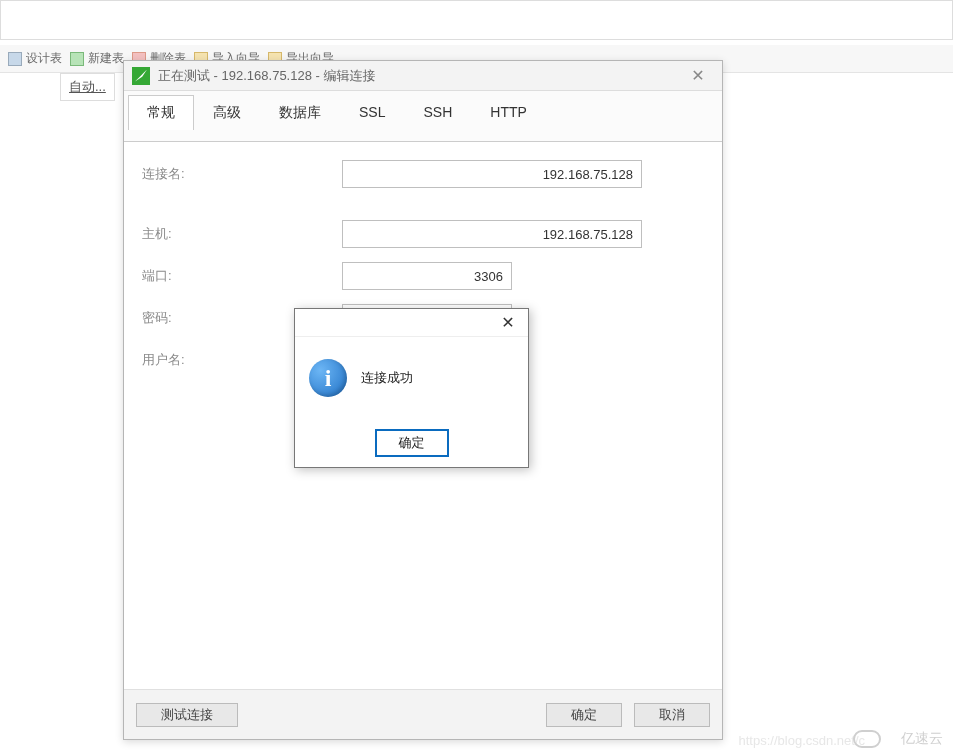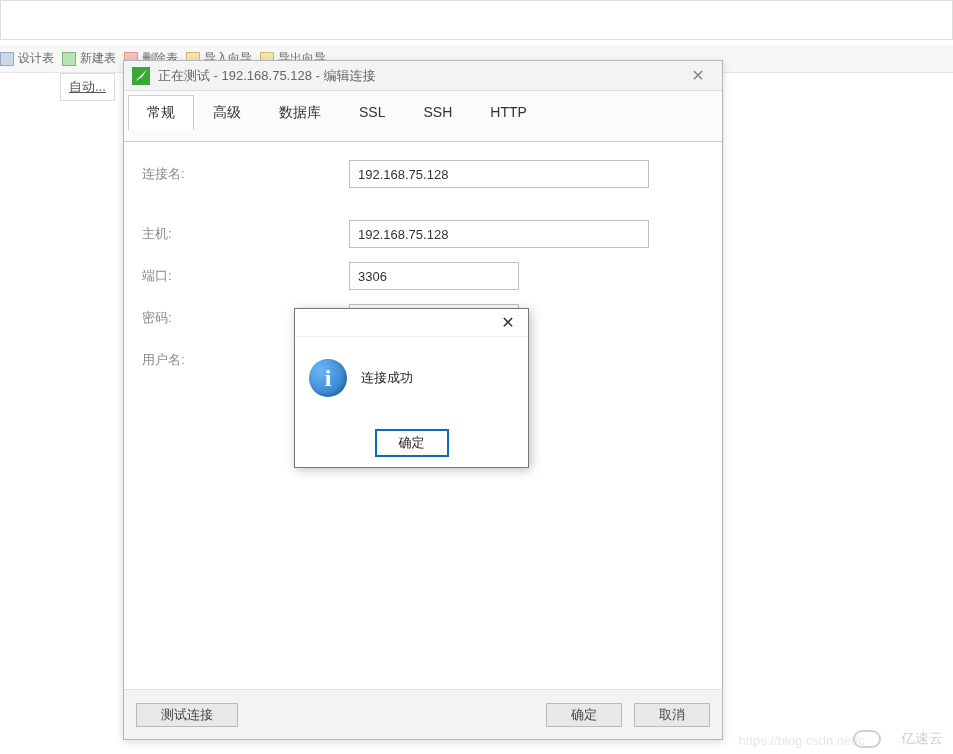--- a/index.html
+++ b/index.html
@@ -23,21 +23,21 @@
       background: #fff;
     }
     .bg-toolbar2 {
       position: absolute;
       top: 45px; left: 0; right: 0;
       height: 28px;
       background: #f7f7f7;
       border-bottom: 1px solid #e4e4e4;
       display: flex;
       align-items: center;
-      padding-left: 0;
+      padding-left: 8px;
       gap: 8px;
       color: #6a6a6a;
     }
     .tb-item { display: flex; align-items: center; gap: 4px; font-size: 12px; }
     .tb-icon { width: 14px; height: 14px; background: #c7d8e9; border: 1px solid #9ab; }
     .icon-green { background: #b7e3b7; border-color: #7ab97a; }
     .icon-red { background: #f3c0c0; border-color: #d98; }
     .icon-yellow { background: #f5e3b0; border-color: #d6b86a; }
     .bg-tab {
       position: absolute;
@@ -123,35 +123,35 @@
     
     .form-body {
       flex: 1;
       padding: 18px 18px 10px 18px;
       background: #fff;
     }
     .form-row {
       display: flex;
       align-items: center;
       margin-bottom: 14px;
-      gap: 7px;
     }
     .form-row.gap-after { margin-bottom: 32px; }
     .form-label {
       width: 200px;
       color: #8a8a8a;
       font-size: 13px;
     }
     .form-input {
       height: 28px;
       border: 1px solid #bfbfbf;
       padding: 0 8px;
       font-size: 13px;
       color: #333;
       background: #fff;
+      text-align: right;
     }
     .input-wide { width: 300px; }
     .input-narrow { width: 170px; }
 
     
     .dialog-footer {
       height: 50px;
       background: #f3f3f3;
       border-top: 1px solid #e0e0e0;
       display: flex;

